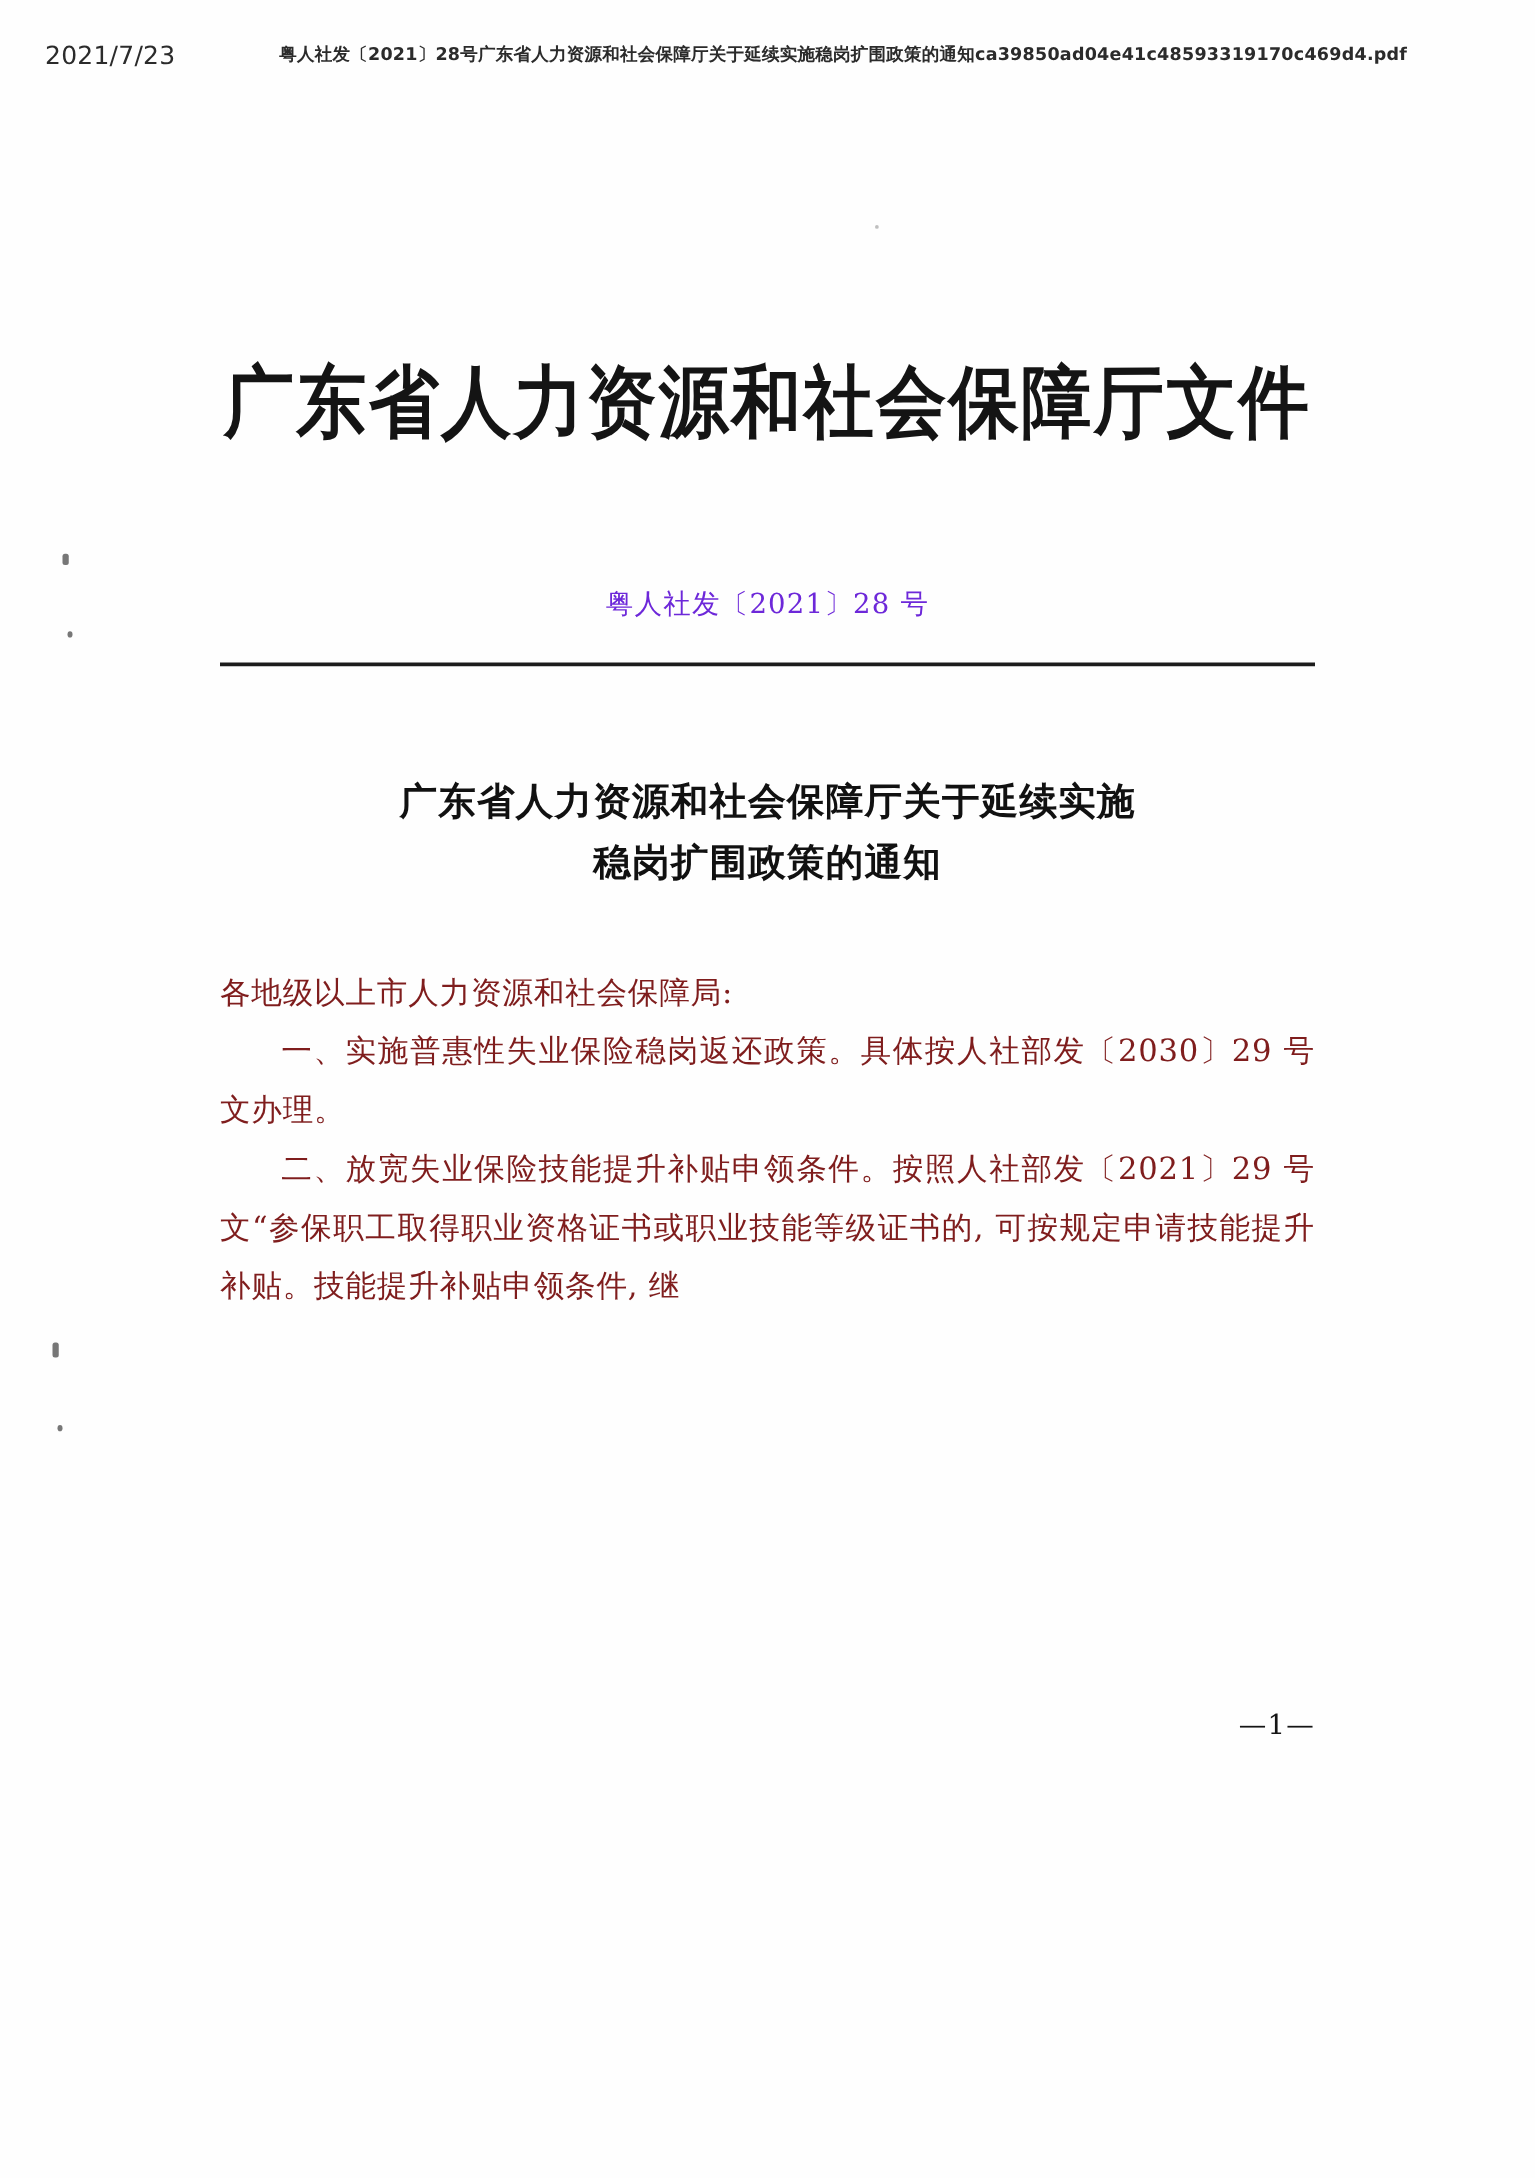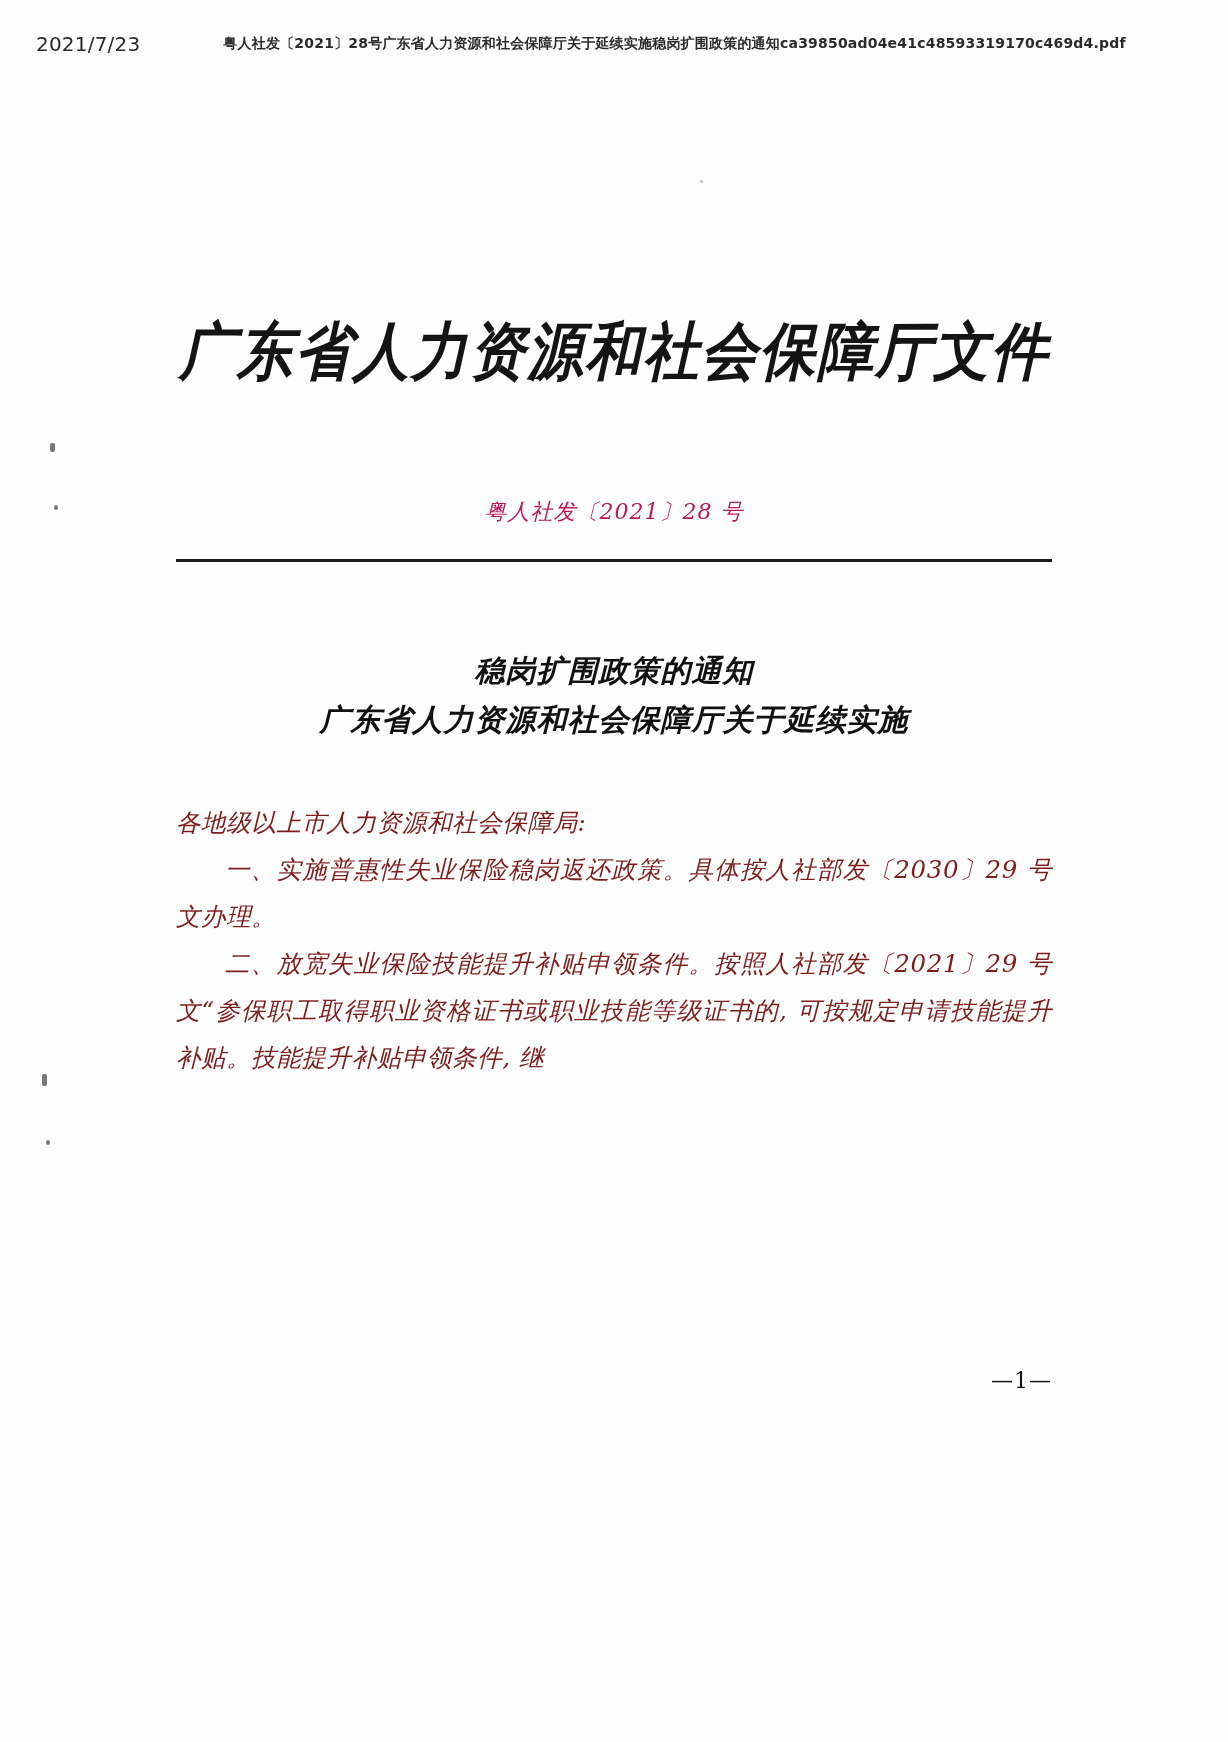--- a/index.html
+++ b/index.html
@@ -44,44 +44,43 @@
   .print-header .doctitle {
     margin-left: 83px;
     white-space: nowrap;
     font-weight: 700;
     font-size: 14px;
   }
 
   
   .doc {
     position: absolute;
-    top: 317px;
+    top: 288px;
     left: 176px;
     width: 876px;
-    font-style: italic;
   }
 
   .masthead {
     text-align: center;
     font-family: "DejaVu Serif", serif;
     font-weight: 700;
     font-size: 56px;
     line-height: 1.1;
     letter-spacing: 2px;
     color: #141414;
     margin: 0 0 0 0;
     transform: scaleY(1.12);
     transform-origin: top center;
   }
 
   .docnum {
     text-align: center;
     font-size: 22px;
     letter-spacing: 1px;
-    color: #be185d;
+    color: #6d28d9;
     margin-top: 118px;
   }
 
   .rule {
     margin-top: 32px;
     height: 3px;
     background: #1c1c1c;
     width: 100%;
   }
 
@@ -152,22 +151,22 @@
 
   <div class="doc">
 
     <div class="masthead">广东省人力资源和社会保障厅文件</div>
 
     <div class="docnum">粤人社发〔2021〕28 号</div>
 
     <div class="rule"></div>
 
     <div class="title">
+      <div>广东省人力资源和社会保障厅关于延续实施</div>
       <div>稳岗扩围政策的通知</div>
-      <div>广东省人力资源和社会保障厅关于延续实施</div>
     </div>
 
     <div class="body-text">
       <p>各地级以上市人力资源和社会保障局:</p>
       <p class="indent">一、实施普惠性失业保险稳岗返还政策。具体按人社部发〔2030〕29 号文办理。</p>
       <p class="indent">二、放宽失业保险技能提升补贴申领条件。按照人社部发〔2021〕29 号文“参保职工取得职业资格证书或职业技能等级证书的, 可按规定申请技能提升补贴。技能提升补贴申领条件, 继</p>
     </div>
   </div>
 
   <div class="pagenum">—1—</div>

